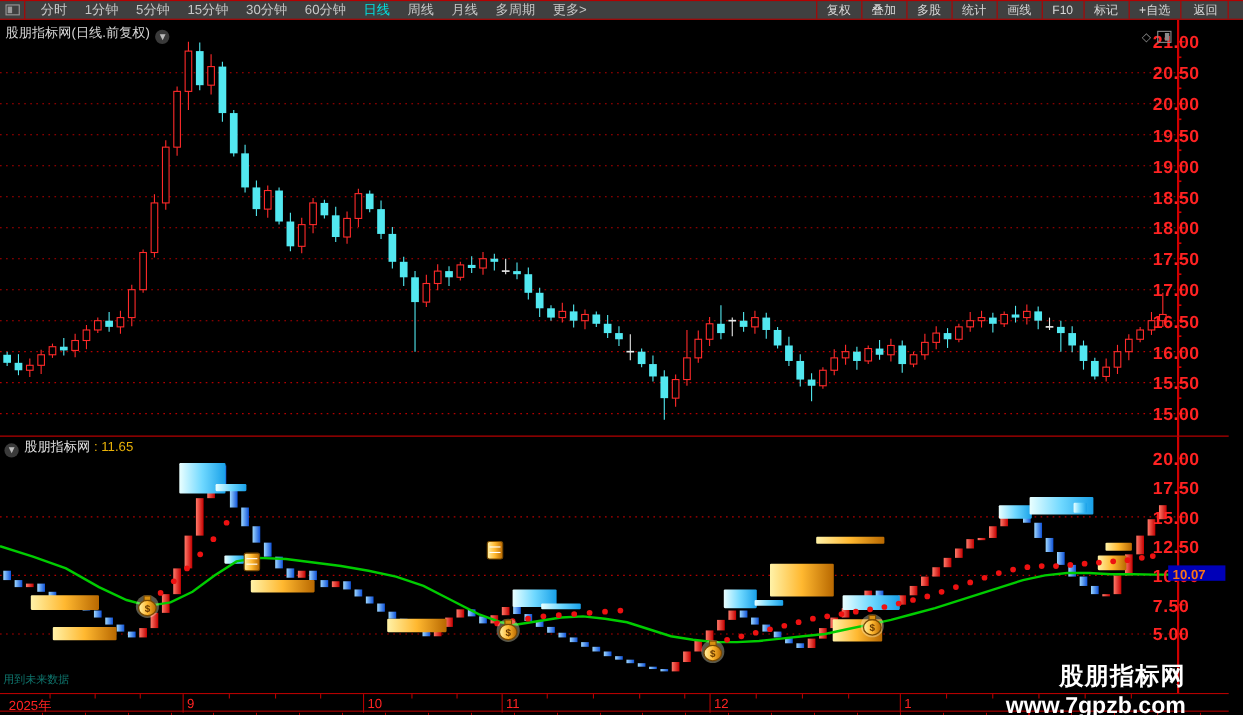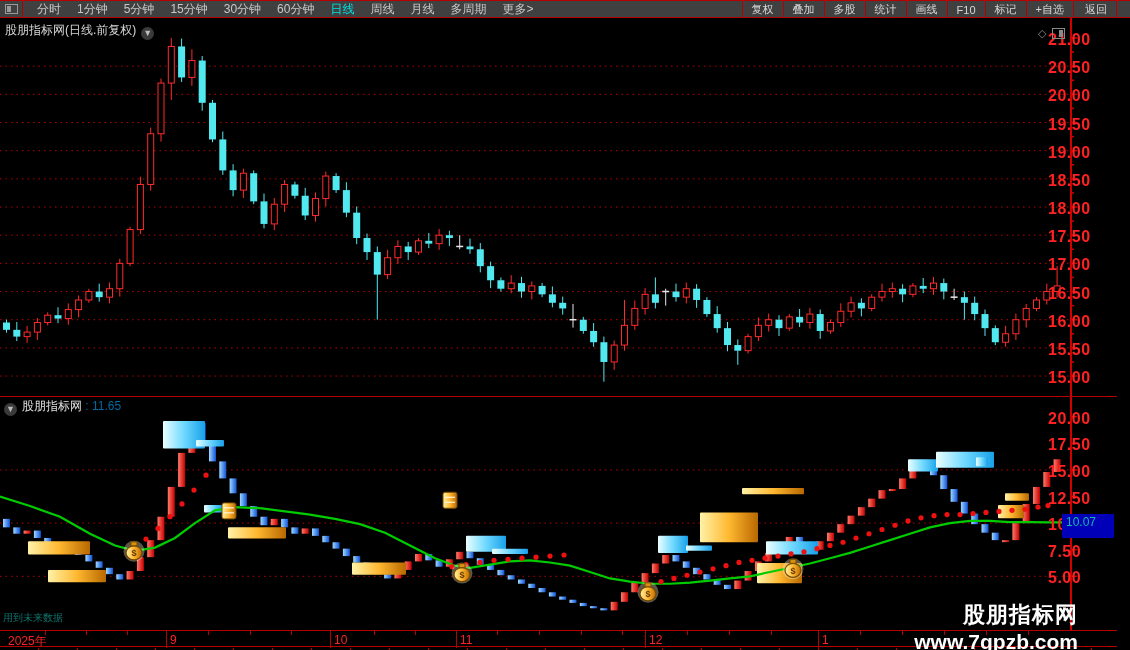--- a/index.html
+++ b/index.html
@@ -28,32 +28,32 @@
   .chev-circle { display:inline-block; width:13px; height:13px; border-radius:50%;
                  background:#3a3a3a; color:#bbb; font-size:9px; line-height:13px;
                  text-align:center; vertical-align:-2px; margin-left:5px; }
   #corner-icons { position:absolute; left:1038px; top:27px; z-index:20; color:#8a8a8a; font-size:11px;
                   display:flex; gap:6px; align-items:center; }
   .corner-win { width:13px; height:11px; border:1px solid #8a8a8a; position:relative; }
   .corner-win::after { content:""; position:absolute; right:1px; top:1px; width:4px; height:7px; background:#8a8a8a; }
 
   #sub-title { position:absolute; left:4px; top:398px; font-size:12px; z-index:20; }
   #sub-title .lbl { color:#e0e0e0; }
-  #sub-title .val { color:#0369a1; }
+  #sub-title .val { color:#eab308; }
 
   #future-note { position:absolute; left:3px; top:611px; color:#0f766e; font-size:10px; z-index:20; }
 
   
   #plot { position:absolute; left:0; top:0; width:1130px; height:650px; z-index:5; }
 
   
   .ax-label { position:absolute; left:1048px; width:40px; color:#ff2222; font-size:16px;
               font-weight:bold; z-index:10; letter-spacing:0.5px; }
-  #cur-box { position:absolute; left:1062px; width:52px; height:24px; background:#0000b8;
-             color:#14b8a6; font-size:12px; font-weight:normal; line-height:17px; padding-left:4px;
+  #cur-box { position:absolute; left:1062px; width:52px; height:14px; background:#0000b8;
+             color:#f97316; font-size:12px; font-weight:bold; line-height:17px; padding-left:4px;
              z-index:12; }
 
   
   #time-axis { position:absolute; left:0; top:630px; width:1117px; height:17px;
                border-top:1px solid #b40000; border-bottom:1px solid #b40000; z-index:15; background:#000; }
   #year-label { position:absolute; left:8px; top:2px; color:#ff2222; font-size:12px; }
   .month-div { position:absolute; top:0; width:1px; height:17px; background:#b40000; }
   .month-label { position:absolute; top:2px; color:#ff2222; font-size:12px; }
   .week-tick { position:absolute; top:0; width:1px; height:4px; background:#b40000; }
   #axis-row2 { position:absolute; left:0; top:648px; width:1117px; height:2px; z-index:15;

